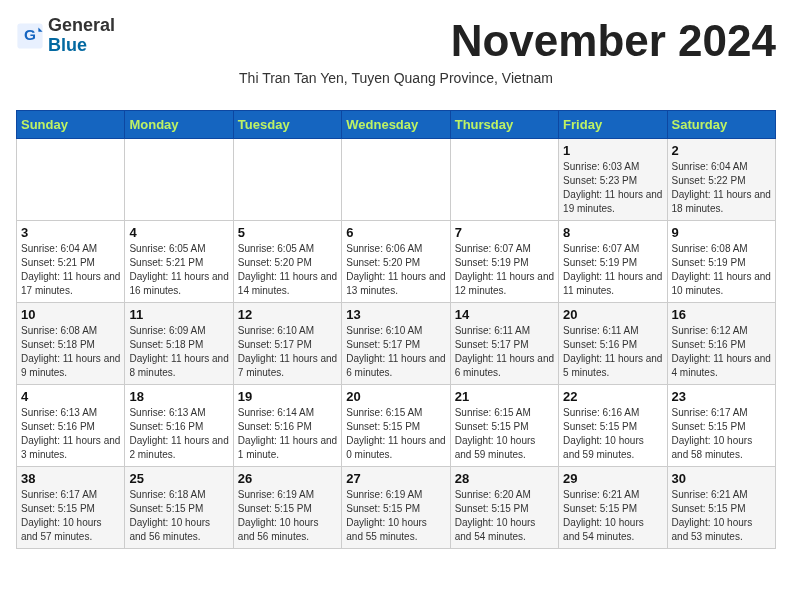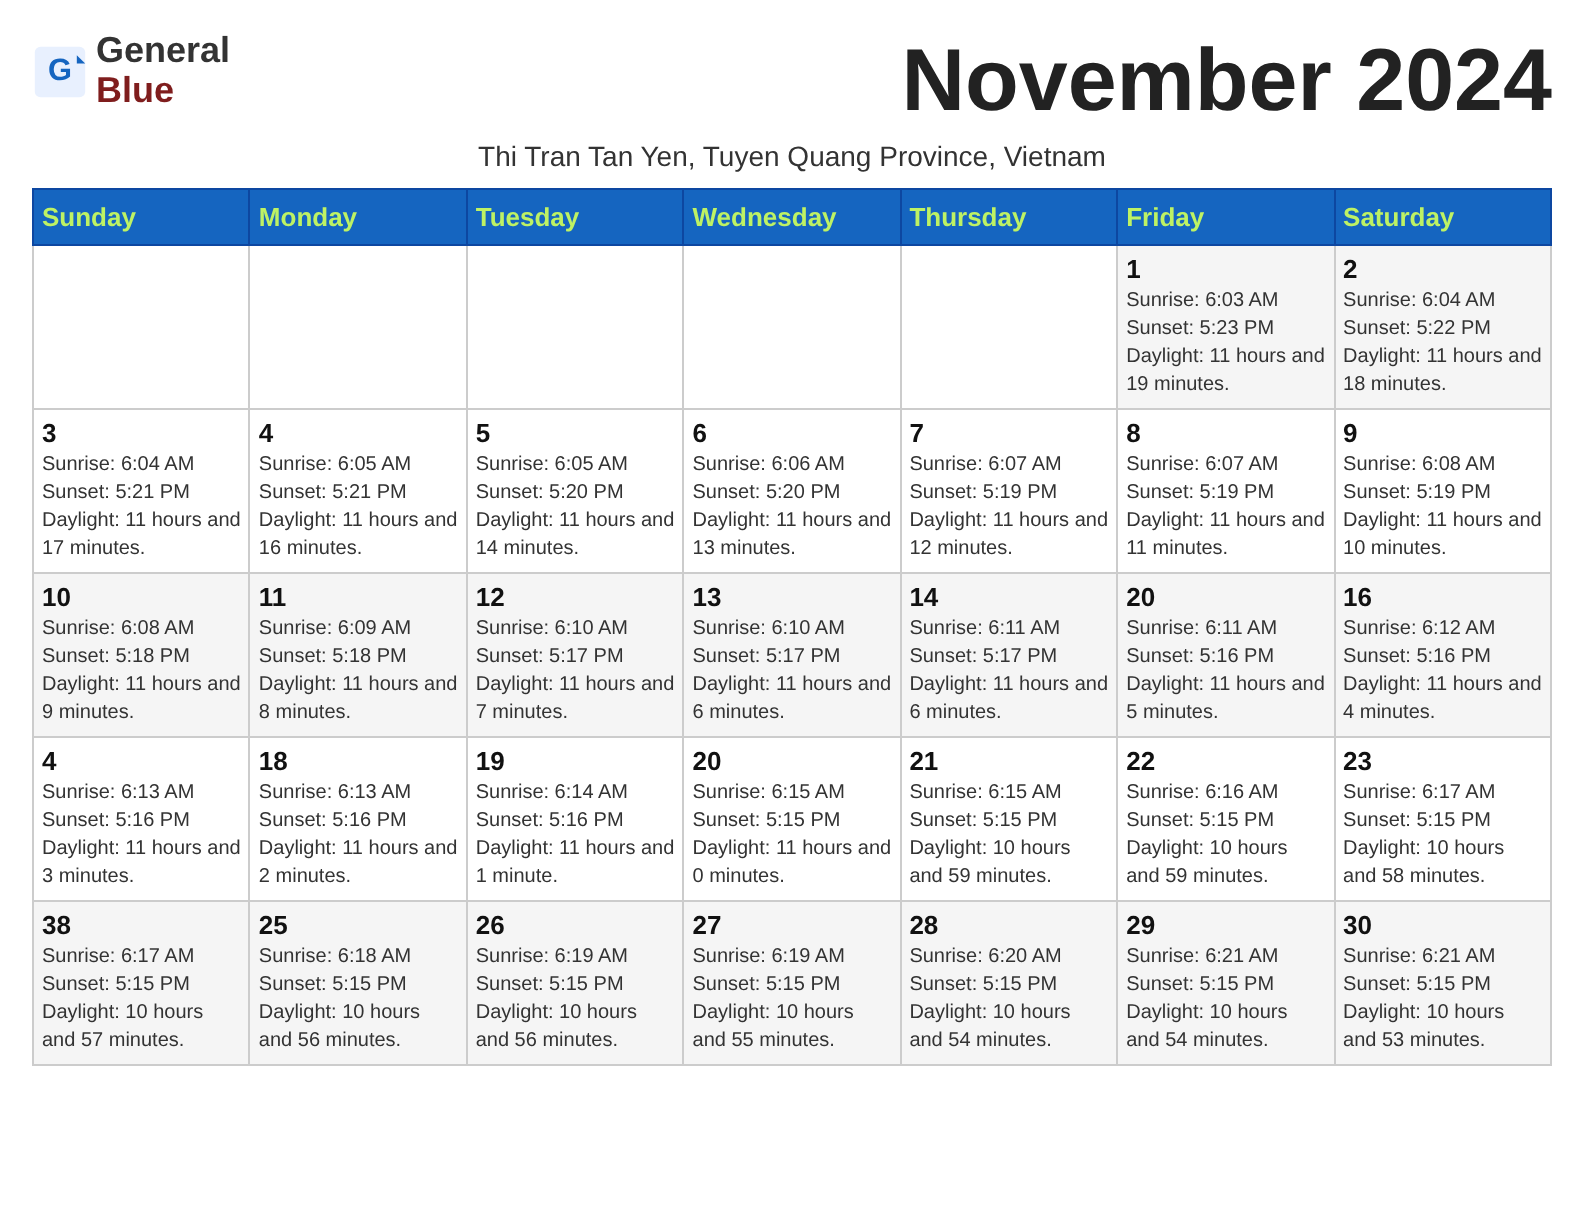--- a/index.html
+++ b/index.html
@@ -20,36 +20,36 @@
       display: flex;
       align-items: center;
       gap: 4px;
     }
     .logo-text {
       font-size: 18px;
       font-weight: bold;
       line-height: 1.1;
     }
     .logo-general { color: #333; }
-    .logo-blue { color: #7f1d1d; text-align: center; }
+    .logo-blue { color: #0369a1; text-align: center; }
     .logo-icon {
       width: 28px;
       height: 28px;
     }
     .month-title {
       font-size: 44px;
       font-weight: bold;
       color: #222;
       text-align: right;
     }
     .subtitle {
       text-align: center;
       font-size: 14px;
       color: #333;
-      margin-bottom: 8px;
+      margin-bottom: 24px;
     }
     table {
       width: 100%;
       border-collapse: collapse;
       font-size: 11px;
     }
     thead th {
       background-color: #1565c0;
       color: #bef264;
       padding: 6px 4px;

